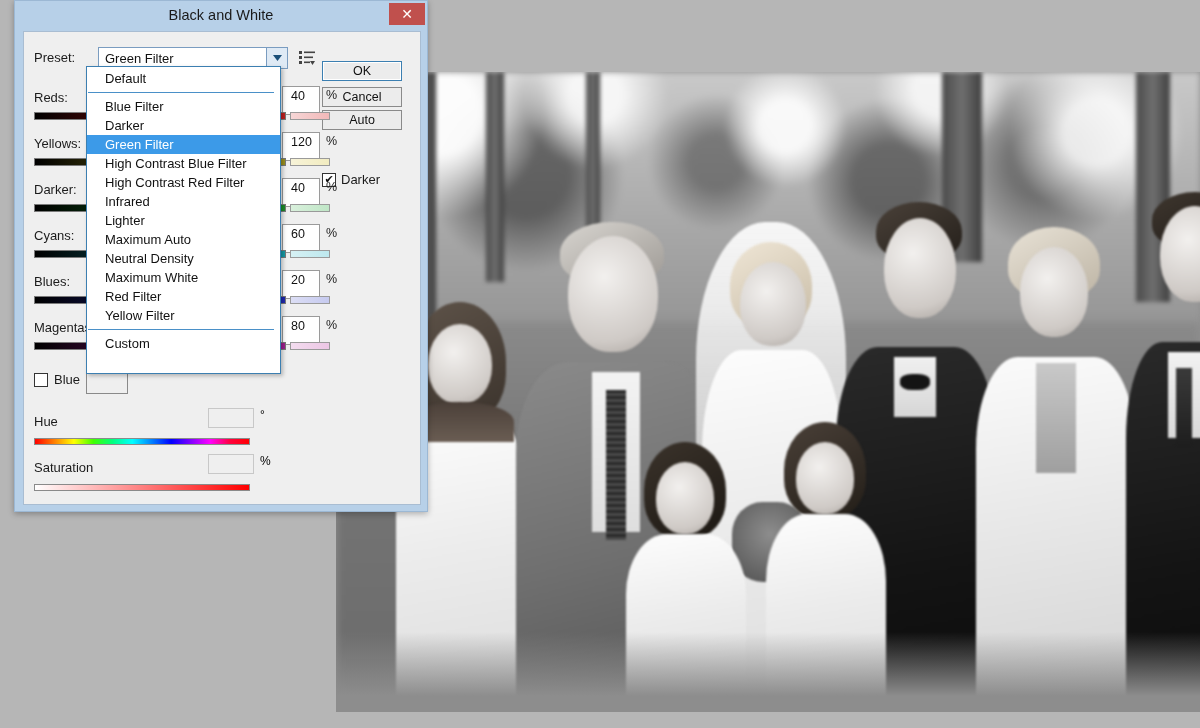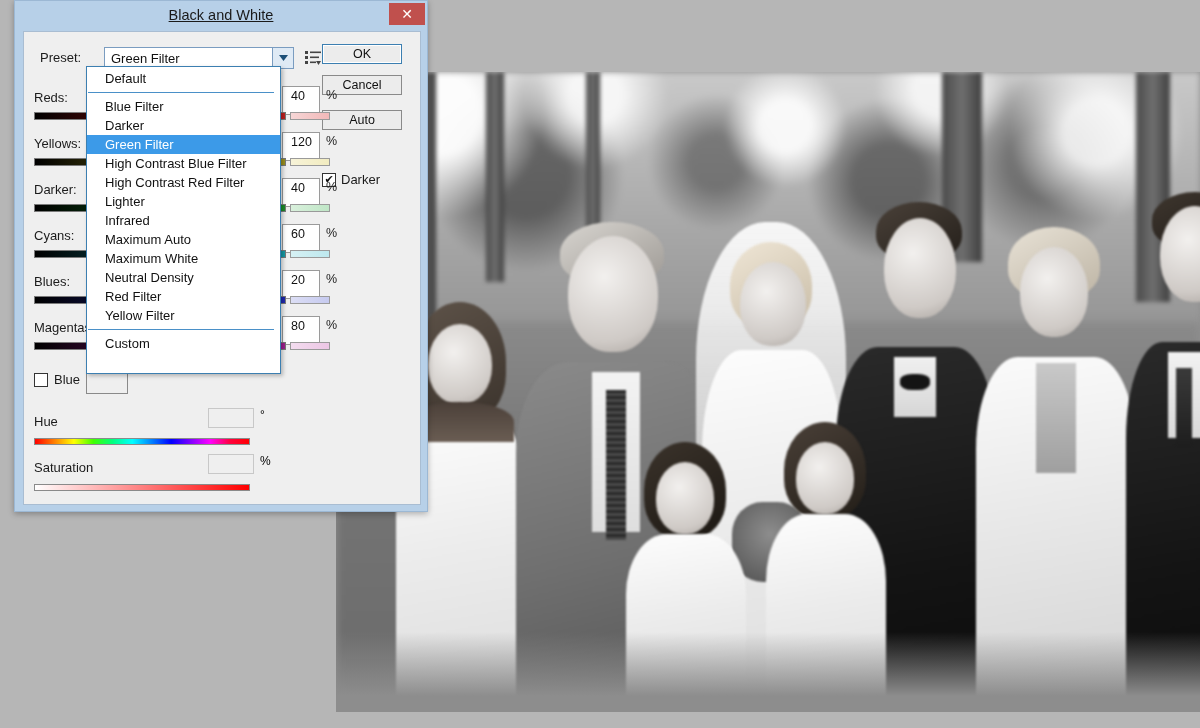--- a/index.html
+++ b/index.html
@@ -61,57 +61,57 @@
   
   #dialog{
     position:absolute;left:14px;top:0;width:414px;height:512px;
     background:#b7d0e8;                 
     border:1px solid #9cb8d4;
     box-sizing:border-box;
     box-shadow:0 2px 6px rgba(0,0,0,.28);
   }
   #titlebar{
     position:relative;height:28px;line-height:28px;
-    text-align:center;color:#1a1a1a;font-size:14.5px;text-decoration:underline;
+    text-align:center;color:#1a1a1a;font-size:14.5px;
   }
   #close-btn{
     position:absolute;right:2px;top:2px;width:36px;height:22px;
     background:#c0504d;color:#fff;font-size:14px;line-height:22px;text-align:center;
     cursor:pointer;
   }
   #dlg-body{
     position:absolute;left:8px;top:30px;width:398px;height:474px;
     background:#efefef;border:1px solid #a9bdd2;box-sizing:border-box;
   }
 
   .lbl{font-size:13px;color:#1b1b1b;}
 
   
-  #preset-row{position:absolute;left:16px;top:15px;width:380px;height:22px;}
+  #preset-row{position:absolute;left:10px;top:15px;width:380px;height:22px;}
   #preset-label{position:absolute;left:0;top:3px;}
   #preset-combo{
     position:absolute;left:64px;top:0;width:190px;height:22px;
     background:#fff;border:1px solid #7a9cc0;box-sizing:border-box;
   }
   #preset-value{position:absolute;left:6px;top:3px;font-size:13px;color:#111;}
   #preset-arrow{
     position:absolute;right:0;top:0;width:20px;height:20px;
     background:#dfeaf5;border-left:1px solid #7a9cc0;
     display:flex;align-items:center;justify-content:center;cursor:pointer;
   }
   #preset-menu-icon{position:absolute;left:265px;top:3px;width:18px;height:16px;cursor:pointer;}
 
   
   .btn{
     position:absolute;width:80px;height:20px;line-height:18px;text-align:center;
     font-size:12.5px;color:#111;background:#ececec;
     border:1px solid #8a8a8a;box-sizing:border-box;cursor:pointer;
   }
-  #ok-btn{left:298px;top:12px;border:1px solid #3c7fb1;box-shadow:inset 0 0 0 1px #fff;}
-  #cancel-btn{left:298px;top:43px;}
+  #ok-btn{left:298px;top:29px;border:1px solid #3c7fb1;box-shadow:inset 0 0 0 1px #fff;}
+  #cancel-btn{left:298px;top:55px;}
   #auto-btn{left:298px;top:78px;}
   #preview-row{position:absolute;left:298px;top:140px;display:flex;align-items:center;gap:5px;cursor:pointer;}
   #preview-box{width:12px;height:12px;background:#fff;border:1px solid #333;
     display:flex;align-items:center;justify-content:center;font-size:11px;line-height:11px;color:#111;}
 
   
   .chan{position:absolute;left:10px;width:380px;height:46px;}
   .chan-label{position:absolute;left:0;top:0;font-size:13px;color:#1b1b1b;}
   .chan-input{
     position:absolute;left:248px;top:-4px;width:38px;height:29px;
@@ -339,22 +339,22 @@
 </div>
 
 <div id="preset-dropdown">
   <div class="opt">Default</div>
   <div class="sep"></div>
   <div class="opt">Blue Filter</div>
   <div class="opt">Darker</div>
   <div class="opt sel">Green Filter</div>
   <div class="opt">High Contrast Blue Filter</div>
   <div class="opt">High Contrast Red Filter</div>
+  <div class="opt">Infrared</div>
   <div class="opt">Lighter</div>
-  <div class="opt">Infrared</div>
   <div class="opt">Maximum Auto</div>
+  <div class="opt">Neutral Density</div>
   <div class="opt">Maximum White</div>
-  <div class="opt">Neutral Density</div>
   <div class="opt">Red Filter</div>
   <div class="opt">Yellow Filter</div>
   <div class="sep"></div>
   <div class="opt">Custom</div>
 </div>
 
 </body></html>

